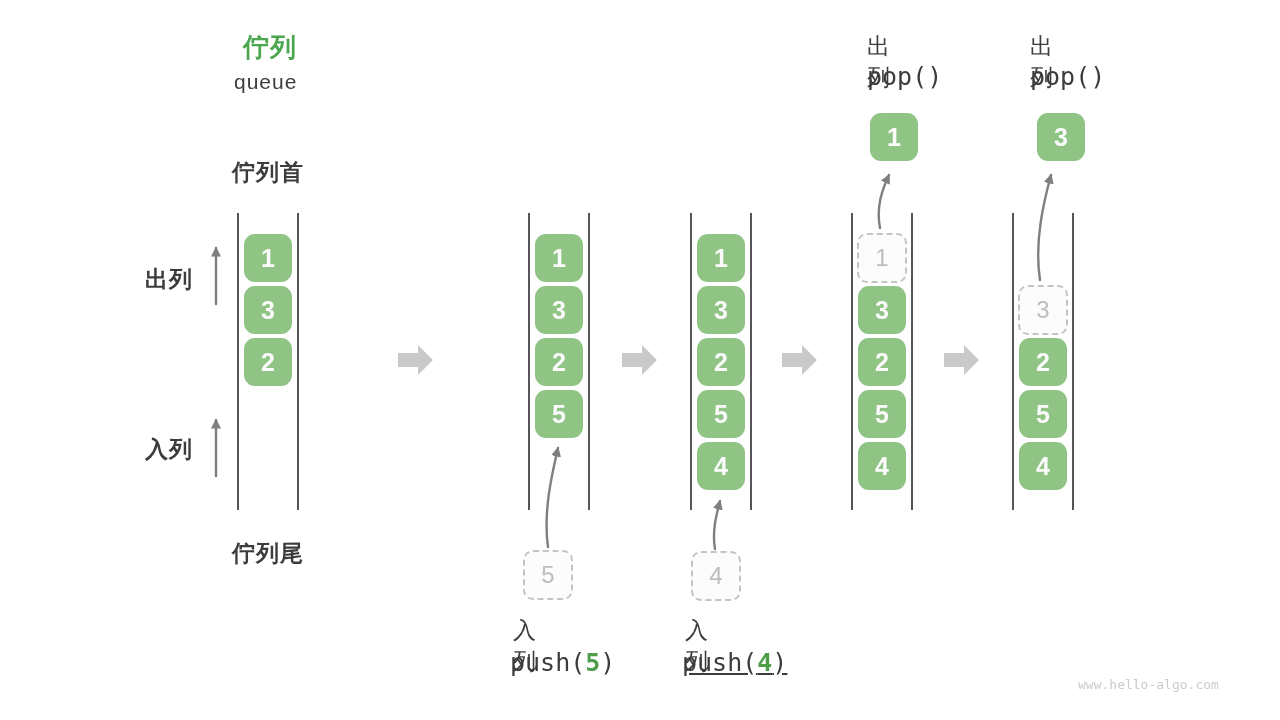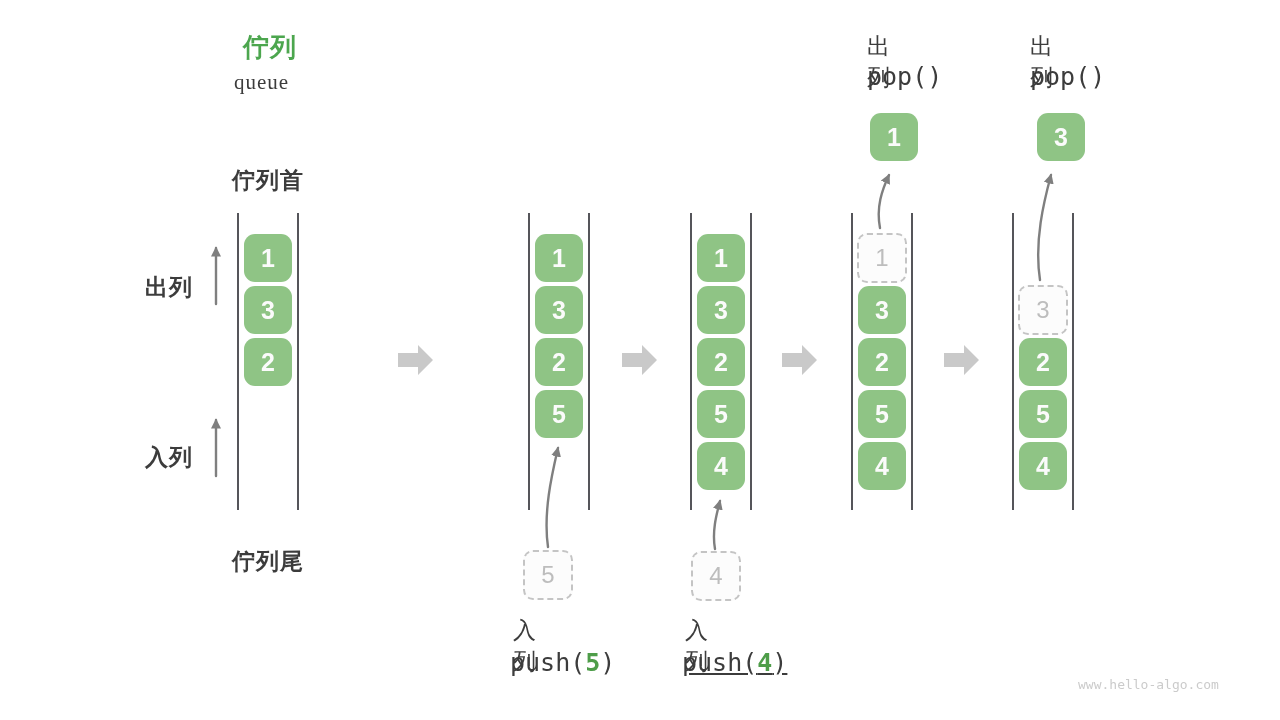--- a/index.html
+++ b/index.html
@@ -7,22 +7,22 @@
     --ink:#3C3C3C; --ghost-border:#C4C4C4; --ghost-text:#BDBDBD; --ghost-fill:#FCFCFC;
     --rail:#55555A; --thin:#7F7F7F; --block:#C9C9C9; --wm:#CBCBCB; --bg:#FFFFFF;
   }
   html,body{margin:0;padding:0;background:#fff;}
   #canvas{
     position:relative; width:1280px; height:720px; background:var(--bg);
     overflow:hidden; font-family:"Liberation Sans", sans-serif; color:var(--ink);
   }
   .abs{position:absolute;}
   .title-zh{font-size:26px; font-weight:bold; color:var(--title-green); letter-spacing:1px;}
-  .title-en{font-family:Liberation Serif, serif; font-size:21px; color:var(--ink); letter-spacing:1px;}
-  .label-bold{font-size:23px; font-weight:bold; color:var(--ink); letter-spacing:1px;margin-top:8px;}
+  .title-en{font-family:Liberation Sans, sans-serif; font-size:21px; color:var(--ink); letter-spacing:1px;}
+  .label-bold{font-size:23px; font-weight:bold; color:var(--ink); letter-spacing:1px;}
   .op-action{font-size:23px; font-weight:400; color:var(--ink); letter-spacing:1px;}
   .op-code{font-family:"DejaVu Sans Mono", monospace; font-size:25px; color:var(--ink); white-space:pre;}
   .op-code .arg{color:var(--arg-green); font-weight:bold;}
   .rail{position:absolute; width:2px; background:var(--rail); top:0;}
   .cell{
     position:absolute; width:48px; height:48px; border-radius:11px;
     display:flex; align-items:center; justify-content:center;
     font-size:25px; font-weight:bold;
   }
   .cell.solid{background:var(--green); color:var(--cell-text);}

